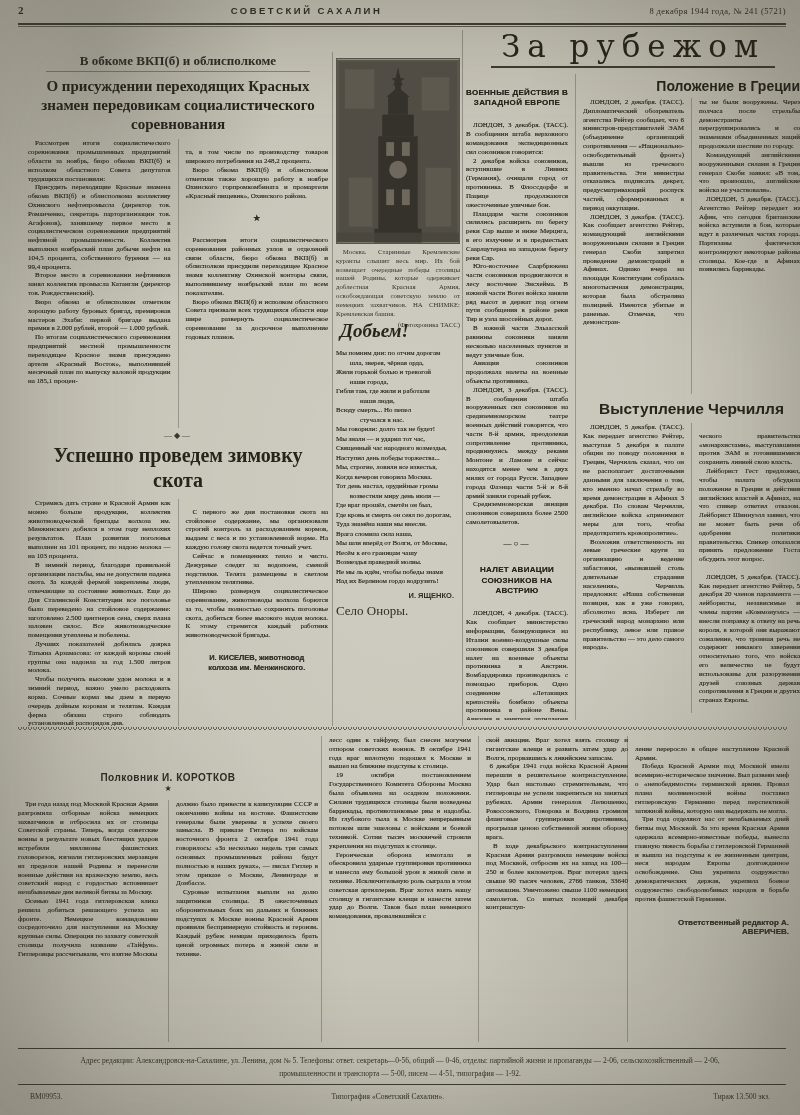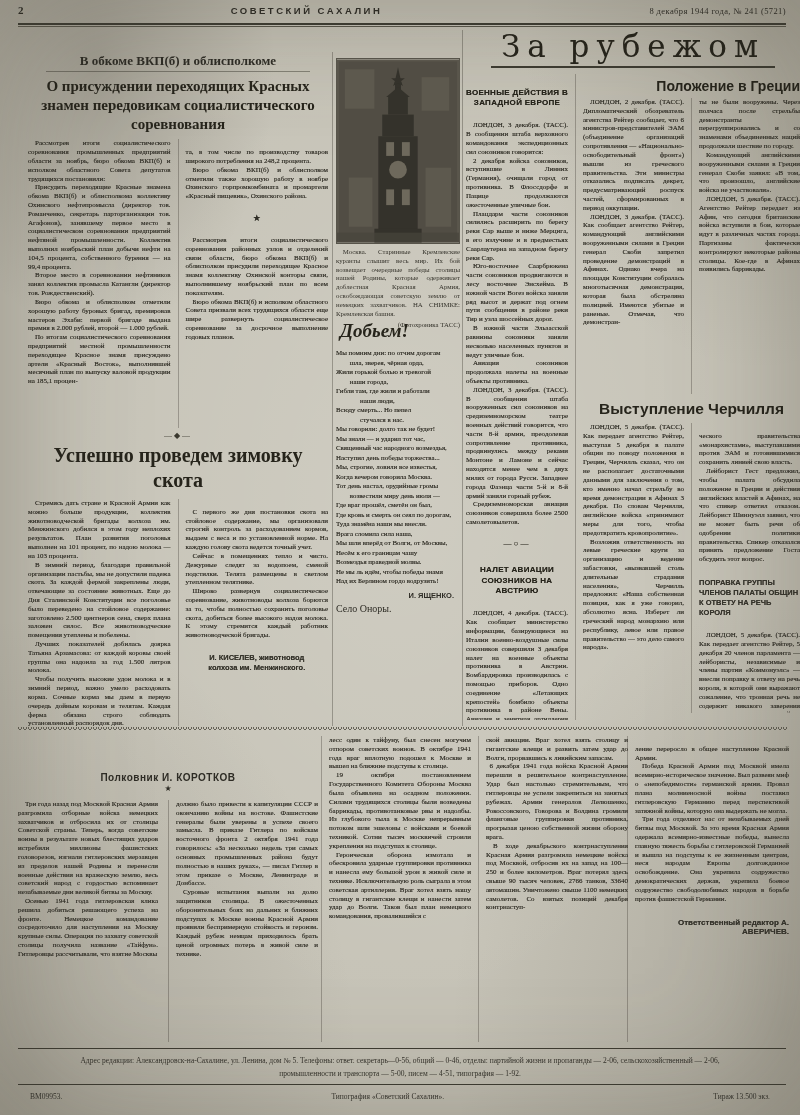--- a/index.html
+++ b/index.html
@@ -38,21 +38,21 @@
            width:fit-content; margin:0 auto; padding:0 10px 2px; border-bottom:2px solid #3c3a30;}
   .greece-h{font:bold 14px "Liberation Sans",sans-serif; text-align:right; margin:4px 0 4px;}
   .churchill-h{font:bold 15.5px "Liberation Sans",sans-serif; text-align:center; margin:6px 0 5px;}
   .commons-h{font:bold 7.5px "Liberation Sans",sans-serif; text-align:left; line-height:1.35; margin:5px 0 4px; white-space:normal;}
   .photo{width:124px; height:186px; border:1px solid #57544a; box-sizing:border-box; display:block;}
   .caption{font-size:6.8px; line-height:1.3; text-align:justify; margin-top:4px; color:#35332b; white-space:pre-line;}
   .credit{font-size:6.8px; text-align:right; color:#35332b; margin-top:2px;}
   .poem-title{font:bold italic 19px "Liberation Serif",serif; margin:2px 0 6px 4px;}
   .poem{font-size:6.9px; line-height:1.38; white-space:pre-line; color:#35332b; text-shadow:0 0 .4px rgba(43,40,32,.7);}
   .poem-author{font:bold 7.5px "Liberation Sans",sans-serif; text-align:right; margin-top:5px; padding-right:6px;}
-  .poem-place{font-size:10px; margin-top:3px;}
+  .poem-place{font-size:13px; margin-top:3px;}
   .sig{font:bold 7.5px "Liberation Sans",sans-serif; text-align:center; margin-top:4px; line-height:1.35; white-space:normal;}
   .wavy{position:absolute; height:4px;
     background:radial-gradient(circle at 2px 1px, transparent 1.2px, #4a473c 1.2px 2px, transparent 2px);
     background-size:5px 4px; background-repeat:repeat-x; opacity:.8;}
   .m-byline{font:bold 10px "Liberation Sans",sans-serif; text-align:center; letter-spacing:.5px;margin-top:34px;}
   .m-star{text-align:center; font-size:8px; margin:1px 0;}
   .m-headline{font:bold 22px "Liberation Serif",serif; text-align:center; letter-spacing:.5px;}
   .mcol{position:absolute; font-size:7px; line-height:1.26; text-align:justify; white-space:pre-line;
         overflow:hidden; color:#35332b; text-shadow:0 0 .4px rgba(43,40,32,.7);}
   .mcol.bl{border-left:1px solid rgba(52,48,40,.32); padding-left:7px;}
@@ -215,21 +215,20 @@
   Командующий английскими вооруженными силами в Греции генерал Скоби заявил: «В том, что произошло, английские войска не участвовали».
   ЛОНДОН, 5 декабря. (ТАСС). Агентство Рейтер передает из Афин, что сегодня британские войска вступили в бои, которые идут в различных частях города. Партизаны фактически контролируют некоторые районы столицы. Кое-где в Афинах появились баррикады.</div>
         </div>
         <h2 class="churchill-h">Выступление Черчилля</h2>
         <div class="cols2" style="height:290px;">
           <div class="col">  ЛОНДОН, 5 декабря. (ТАСС). Как передает агентство Рейтер, выступая 5 декабря в палате общин по поводу положения в Греции, Черчилль сказал, что он не располагает достаточными данными для заключения о том, кто именно начал стрельбу во время демонстрации в Афинах 3 декабря. По словам Черчилля, английские войска «принимают меры для того, чтобы предотвратить кровопролитие».
   Возложив ответственность на левые греческие круги за организацию и ведение забастовки, «вызвавшей столь длительные страдания населения», Черчилль предложил: «Наша собственная позиция, как я уже говорил, абсолютно ясна. Изберет ли греческий народ монархию или республику, левое или правое правительство — это дело самого народа».</div>
           <div class="col">
             <div>ческого правительства «монархистами», выступавшими против ЭАМ и готовившимися сохранить линией свою власть.
   Лейборист Гест предложил, чтобы палата обсудила положение в Греции и действия английских властей в Афинах, на что спикер ответил отказом. Лейборист Шиннуэлл заявил, что не может быть речи об одобрении политики правительства. Спикер отказался принять предложение Госта обсудить этот вопрос.</div>
-            <div class="commons-h">ПОПРАВКА ГРУППЫ ЧЛЕНОВ ПАЛАТЫ ОБЩИН К ОТВЕТУ НА РЕЧЬ КОРОЛЯ</div>
             <div>  ЛОНДОН, 5 декабря. (ТАСС). Как передает агентство Рейтер, 5 декабря 20 членов парламента — лейбористы, независимые и члены партии «Коммонуэлс» — внесли поправку к ответу на речь короля, в которой они выражают сожаление, что тронная речь не содержит никакого заверения относительно того, что войска его величества не будут использованы для разоружения друзей союзных держав сопротивления в Греции и других странах Европы.</div>
           </div>
         </div>
       </div>
     </div>
   </section>
 
   <div class="wavy" style="left:18px; right:12px; top:727px;"></div>
 
   <section class="abs" style="left:18px; top:734px; width:770px; height:308px;">

